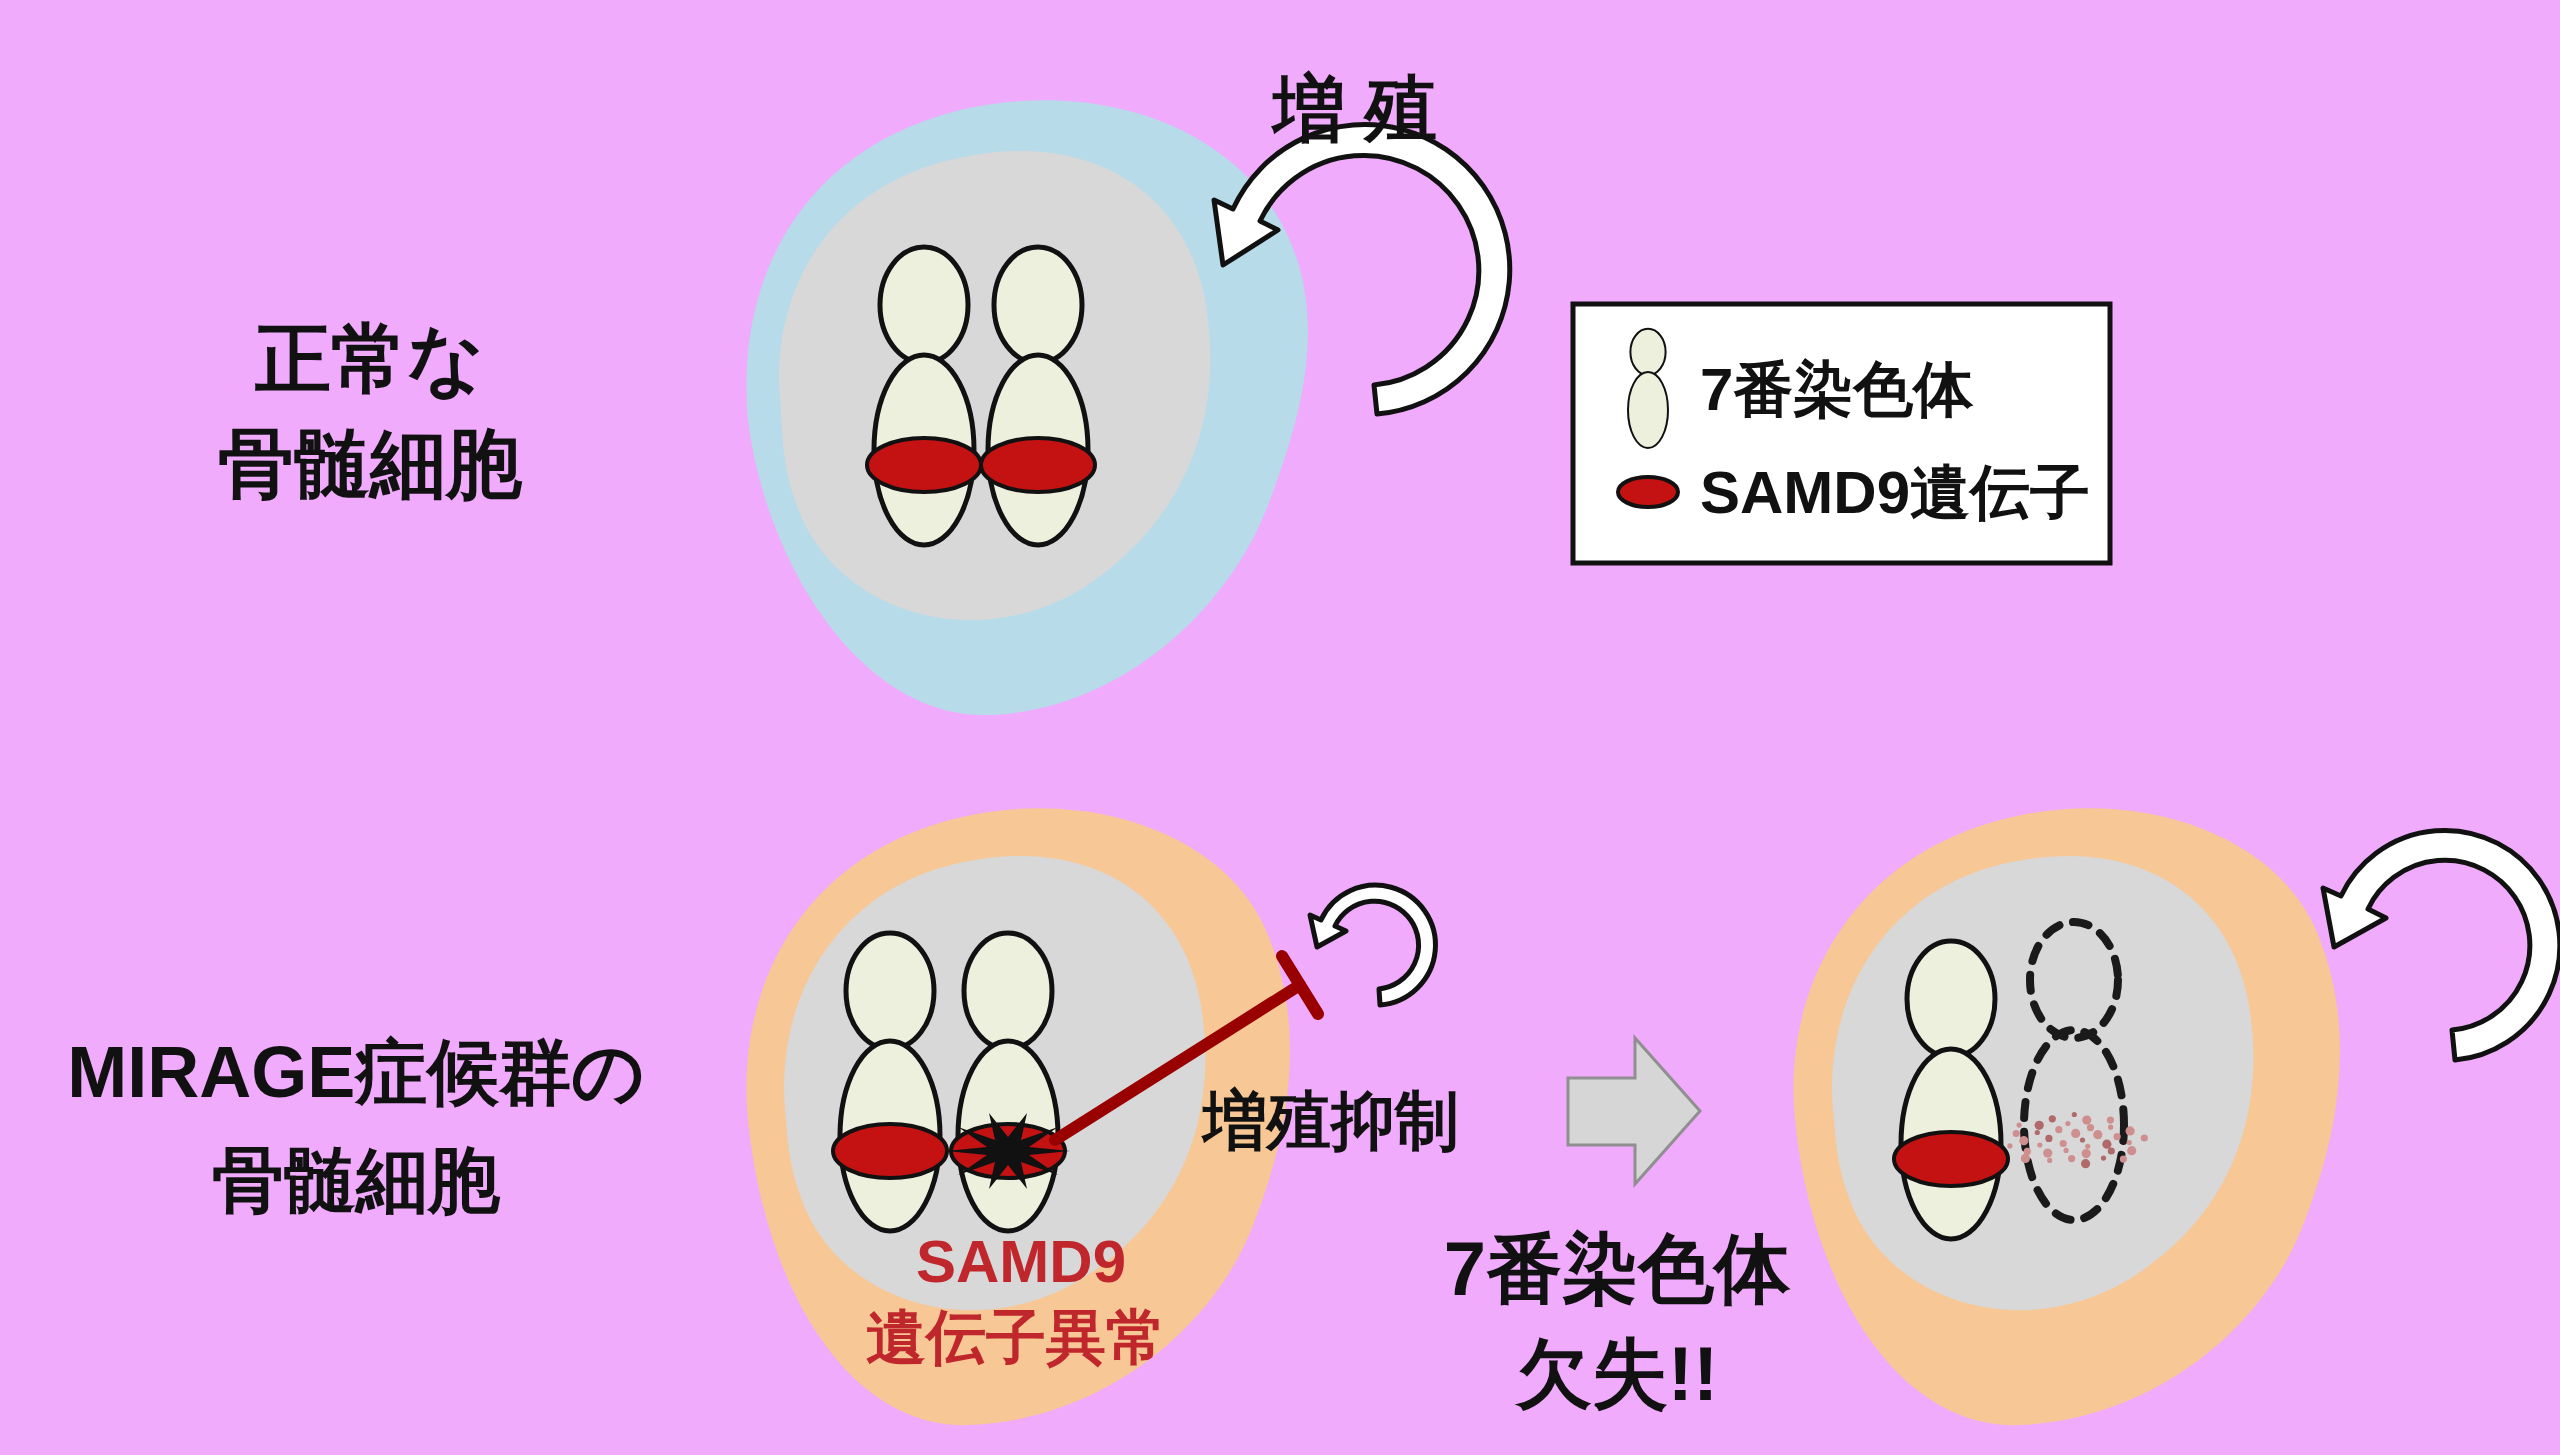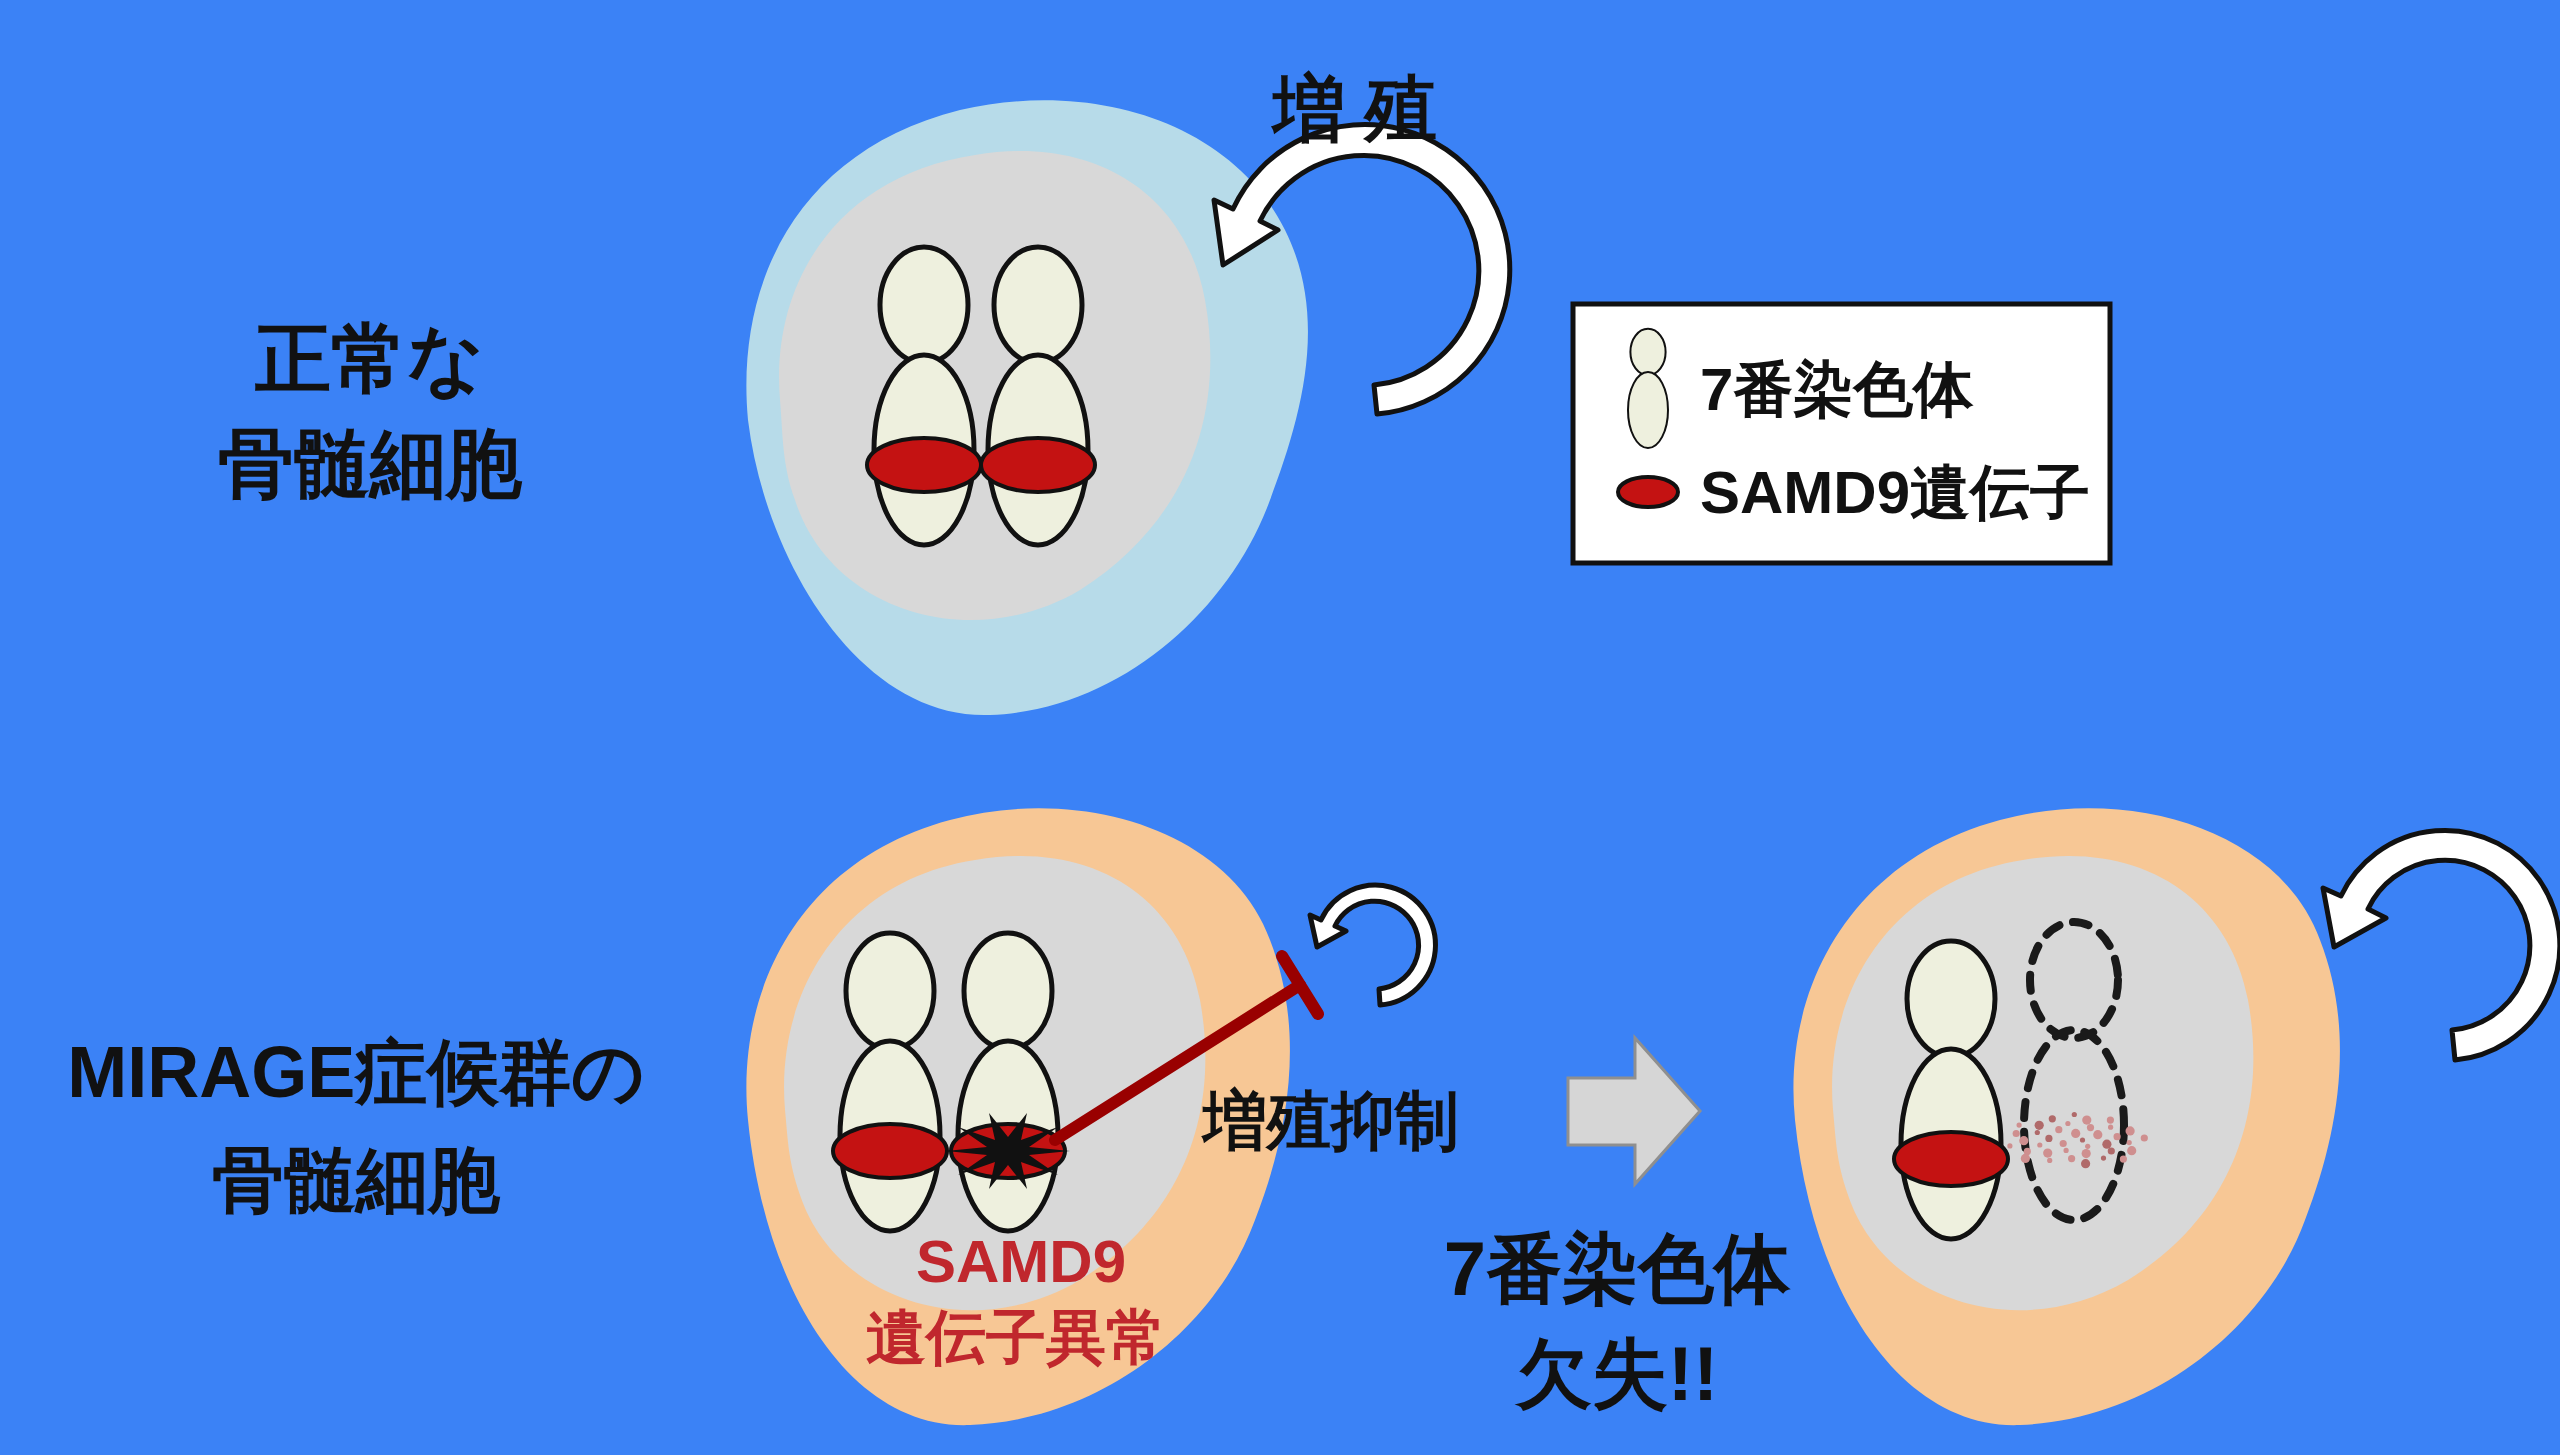--- a/index.html
+++ b/index.html
@@ -1,16 +1,16 @@
 <!DOCTYPE html>
 <html><head>
 <meta charset="utf-8">
 <style>
   html,body{margin:0;padding:0;background:#ffffff;}
-  .canvas{position:relative;width:2560px;height:1455px;background:#3b82f6;overflow:hidden;}
+  .canvas{position:relative;width:2560px;height:1455px;background:#f0abfc;overflow:hidden;}
   svg{display:block;}
   text{font-family:"Liberation Sans","DejaVu Sans",sans-serif;font-weight:700;fill:#111111;}
   .t-side{font-size:76px;}
   .t-side2{font-size:72px;}
   .t-arrow{font-size:72px;}
   .t-legend{font-size:60px;}
   .t-inhib{font-size:64px;}
   .t-red{font-size:60px;fill:#c0272d;}
   .t-loss{font-size:76px;}
 </style>

